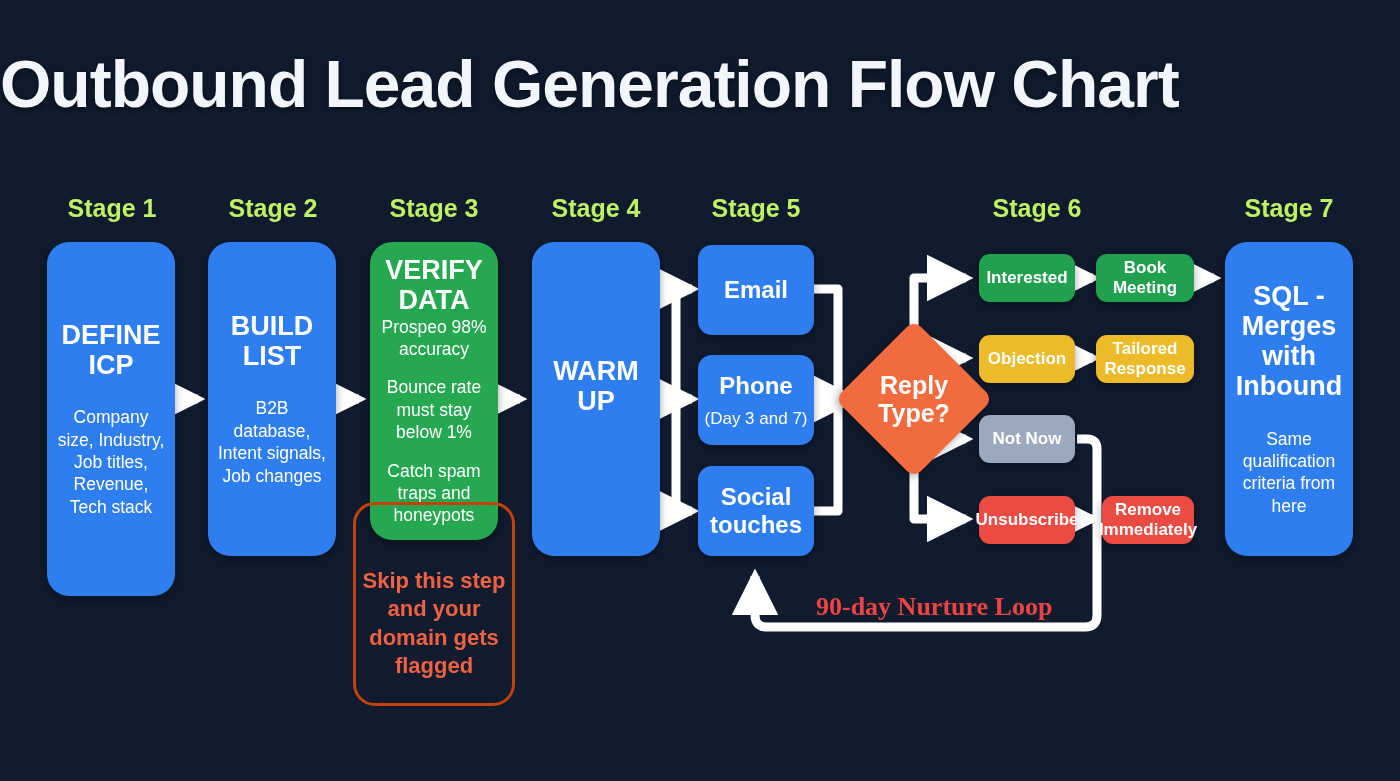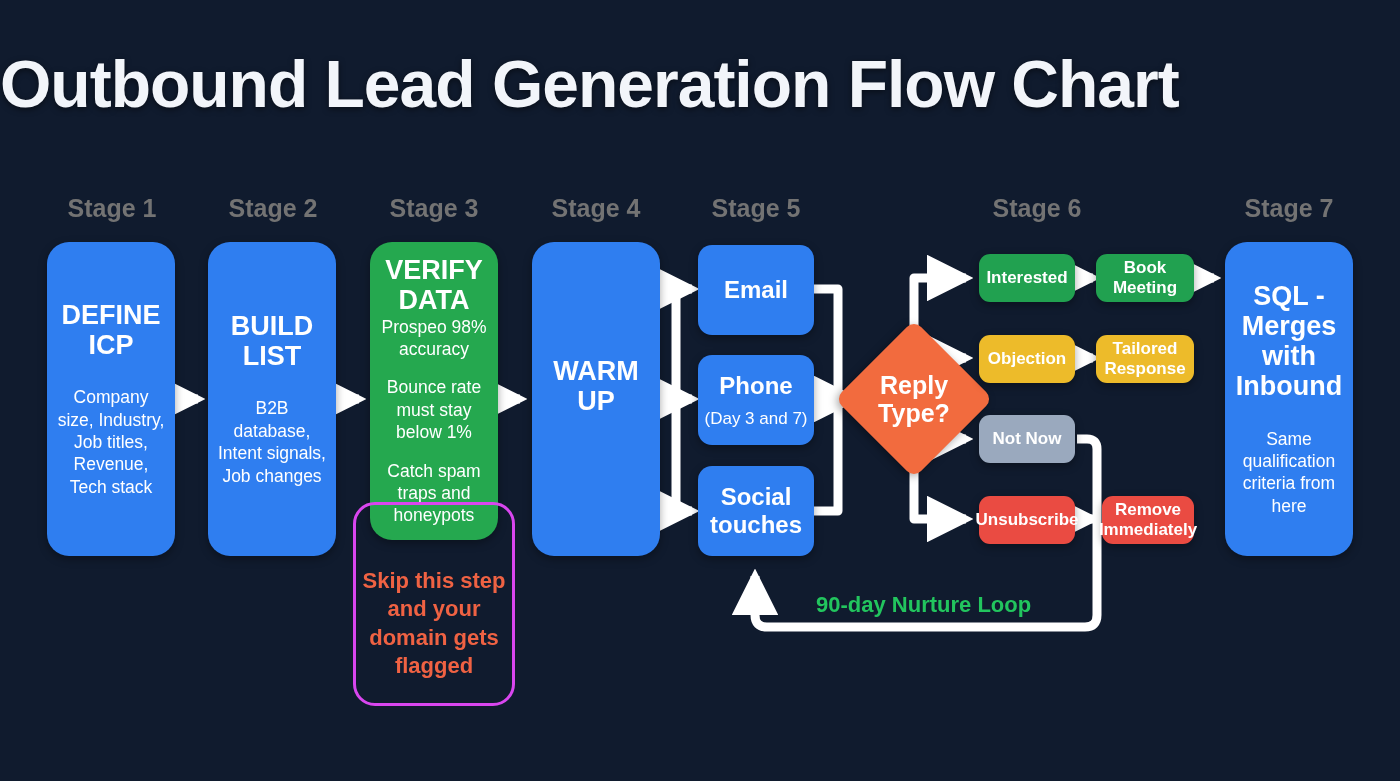--- a/index.html
+++ b/index.html
@@ -12,21 +12,21 @@
   }
   #canvas{position:absolute;inset:0;width:1400px;height:781px;}
   svg#wires{position:absolute;left:0;top:0;width:1400px;height:781px;pointer-events:none;}
 
   .title{
     position:absolute;left:0;top:46px;width:1400px;text-align:left;
     font-size:66px;font-weight:bold;color:#f2f5fa;letter-spacing:-1px;
     text-shadow:0 2px 6px rgba(0,0,0,.5);
   }
   .stage-label{
-    position:absolute;text-align:center;color:#737373;
+    position:absolute;text-align:center;color:#bef264;
     font-size:25px;font-weight:bold;
   }
 
   .node{
     position:absolute;box-sizing:border-box;
     display:flex;flex-direction:column;align-items:center;justify-content:center;
     color:#ffffff;text-align:center;
     box-shadow:0 3px 8px rgba(0,0,0,.35);
   }
   .tall{border-radius:22px;padding:14px 8px;}
@@ -44,43 +44,44 @@
   .chip.yellow{background:#edbb2a;}
   .chip.gray{background:#9aa9be;}
   .chip.red{background:#ea4b42;}
 
   .mid{border-radius:14px;}
   .mid .t1{font-size:24px;font-weight:bold;line-height:1.15;}
   .mid .t2{font-size:17px;font-weight:normal;line-height:1.15;margin-top:9px;}
 
   .warnbox{
     position:absolute;box-sizing:border-box;
-    border:3px solid #d946ef;border-radius:22px;
+    border:3px solid #c2410c;border-radius:22px;
     display:flex;align-items:flex-end;justify-content:center;
     padding-bottom:22px;
   }
   .warnbox span{
     color:#ef6243;font-size:22px;font-weight:bold;line-height:1.3;text-align:center;
   }
 
   .diamond{
     position:absolute;display:flex;align-items:center;justify-content:center;
   }
   .diamond .dshape{
     position:absolute;inset:0;background:#f26b3e;border-radius:10px;
     transform:rotate(45deg);box-shadow:0 3px 8px rgba(0,0,0,.35);
   }
   .diamond .dtext{
     position:relative;color:#fff;font-size:25px;font-weight:bold;
     line-height:1.12;text-align:center;
   }
 
   .loop-label{
-    position:absolute;color:#22c55e;font-size:22px;font-weight:bold;
+    position:absolute;color:#ef4444;font-size:26px;font-weight:bold;
     white-space:nowrap;
+    font-family:Liberation Serif, serif;
   }
 </style>
 </head>
 <body>
 
 <div id="canvas">
 
   <svg id="wires" viewBox="0 0 1400 781">
     <defs>
       <marker id="ah" viewBox="0 0 10 10" refX="8.4" refY="5" markerWidth="5.2" markerHeight="5.2" orient="auto-start-reverse">
@@ -126,21 +127,21 @@
   <div class="title">Outbound Lead Generation Flow Chart</div>
 
   <div class="stage-label" style="left:24px;top:194px;width:176px;">Stage 1</div>
   <div class="stage-label" style="left:185px;top:194px;width:176px;">Stage 2</div>
   <div class="stage-label" style="left:346px;top:194px;width:176px;">Stage 3</div>
   <div class="stage-label" style="left:508px;top:194px;width:176px;">Stage 4</div>
   <div class="stage-label" style="left:668px;top:194px;width:176px;">Stage 5</div>
   <div class="stage-label" style="left:949px;top:194px;width:176px;">Stage 6</div>
   <div class="stage-label" style="left:1201px;top:194px;width:176px;">Stage 7</div>
 
-  <div class="node tall blue" style="left:47px;top:242px;width:128px;height:314px;">
+  <div class="node tall blue" style="left:47px;top:242px;width:128px;height:354px;">
     <div class="head">DEFINE ICP</div>
     <div class="gap"></div>
     <div class="body">Company size, Industry, Job titles, Revenue, Tech stack</div>
   </div>
 
   <div class="node tall blue" style="left:208px;top:242px;width:128px;height:314px;">
     <div class="head">BUILD LIST</div>
     <div class="gap"></div>
     <div class="body">B2B database, Intent signals, Job changes</div>
   </div>

